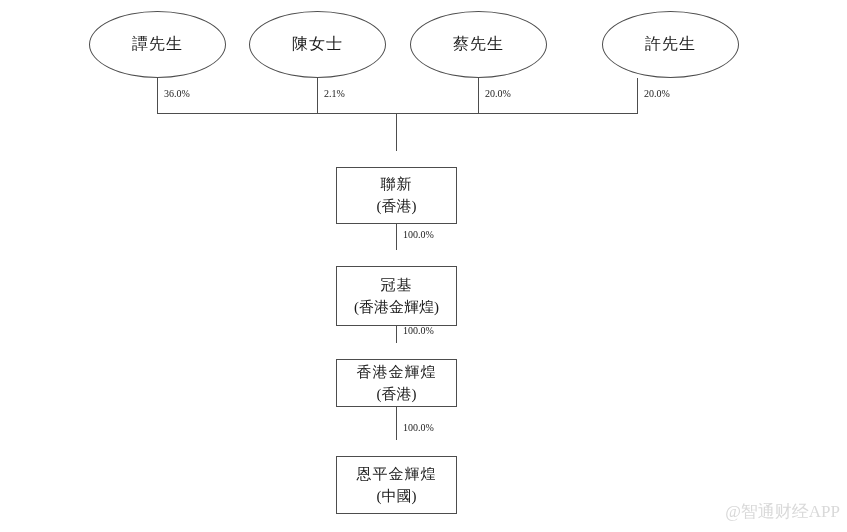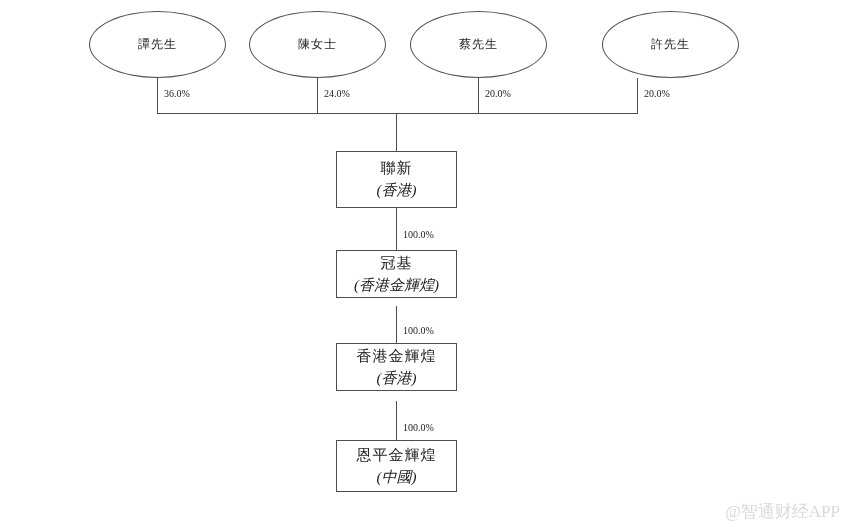--- a/index.html
+++ b/index.html
@@ -20,43 +20,44 @@
   .stage { position: absolute; inset: 0; width: 847px; height: 532px; }
   svg.wires { position: absolute; left: 0; top: 0; z-index: 0; }
   .ellipse {
     position: absolute;
     width: 137px; height: 67px;
     top: 11px;
     border: 1px solid var(--line);
     border-radius: 50%;
     background: var(--background);
     display: flex; align-items: center; justify-content: center;
-    font-size: 12px;
+    font-size: 16px;
     letter-spacing: 1px;
     z-index: 1;
   }
   .pct {
     position: absolute;
     font-size: 10px;
     z-index: 1;
     white-space: nowrap;
   }
   .owner-pct { top: 88px; }
   .cbox {
     position: absolute;
     left: 336px; width: 121px;
     border: 1px solid var(--line);
     background: var(--background);
     display: flex; flex-direction: column;
     align-items: center; justify-content: center;
     gap: 3px;
     z-index: 1;
+    margin-top: 16px;
   }
   .cbox .name { font-size: 15px; letter-spacing: 1px; }
-  .cbox .loc  { font-size: 15px; font-style: italic; }
+  .cbox .loc  { font-size: 15px; }
   .link-pct { left: 403px; margin-top: 8px; }
   .watermark {
     position: absolute;
     right: 7px; bottom: 9px;
     font-size: 17px;
     color: var(--watermark);
     font-family: Liberation Serif, serif;
     z-index: 1;
   }
 </style>
@@ -78,45 +79,45 @@
       <path d="M396.5 401 V440"></path>
     </g>
   </svg>
 
   <div class="ellipse" style="left:89px">譚先生</div>
   <div class="ellipse" style="left:249px">陳女士</div>
   <div class="ellipse" style="left:410px">蔡先生</div>
   <div class="ellipse" style="left:602px">許先生</div>
 
   <div class="pct owner-pct" style="left:164px">36.0%</div>
-  <div class="pct owner-pct" style="left:324px">24.0%</div>
+  <div class="pct owner-pct" style="left:324px">2.1%</div>
   <div class="pct owner-pct" style="left:485px">20.0%</div>
   <div class="pct owner-pct" style="left:644px">20.0%</div>
 
   <div class="cbox" style="top:151px;height:57px">
     <div class="name">聯新</div>
     <div class="loc">(香港)</div>
   </div>
 
   <div class="pct link-pct" style="top:221px">100.0%</div>
 
-  <div class="cbox" style="top:250px;height:48px">
+  <div class="cbox" style="top:250px;height:60px">
     <div class="name">冠基</div>
     <div class="loc">(香港金輝煌)</div>
   </div>
 
   <div class="pct link-pct" style="top:317px">100.0%</div>
 
   <div class="cbox" style="top:343px;height:48px">
     <div class="name">香港金輝煌</div>
     <div class="loc">(香港)</div>
   </div>
 
   <div class="pct link-pct" style="top:414px">100.0%</div>
 
-  <div class="cbox" style="top:440px;height:52px">
+  <div class="cbox" style="top:440px;height:58px">
     <div class="name">恩平金輝煌</div>
     <div class="loc">(中國)</div>
   </div>
 
   <div class="watermark">@智通财经APP</div>
 
 </div>
 
 </body></html>

